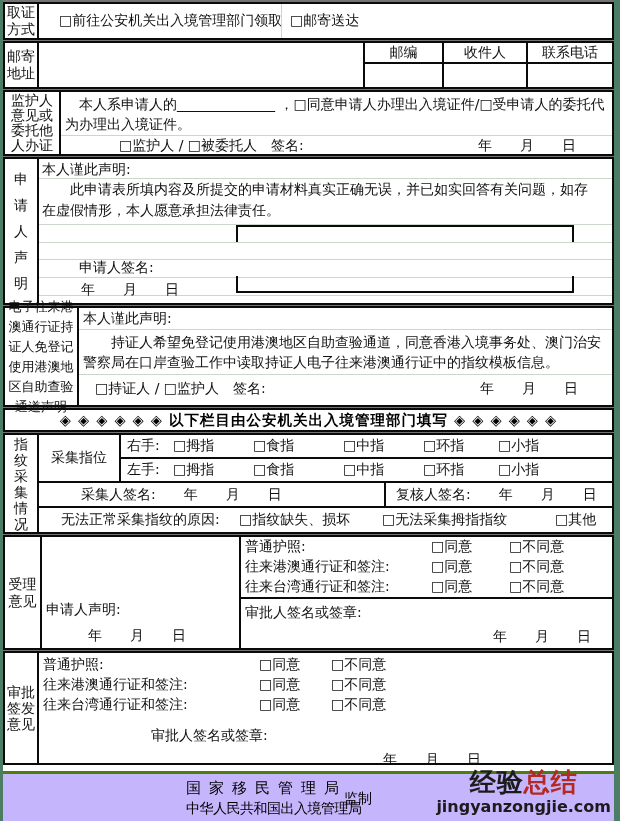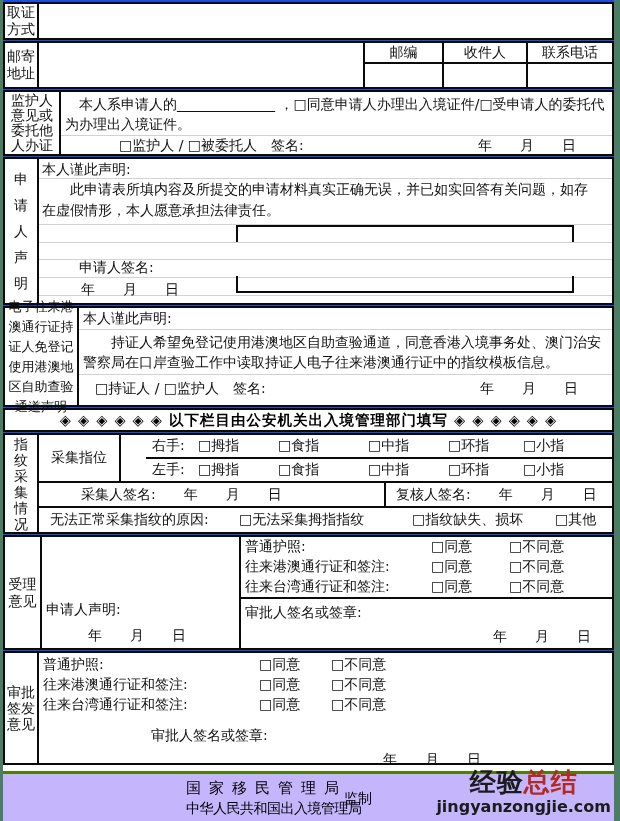--- a/index.html
+++ b/index.html
@@ -1,19 +1,19 @@
 <!DOCTYPE html>
 <html><head>
 <meta charset="utf-8">
 <style>
   * { margin:0; padding:0; box-sizing:border-box; }
   body { font-family:"DejaVu Sans","Liberation Sans",sans-serif; background:#fff; }
   .page { width:620px; height:821px; background:#fff; position:relative;
           border-left:3px solid #4d7c64; border-right:6px solid #4d7c64; overflow:hidden; }
-  .form { padding:2px 0 0 0; background:#1d4ed8; }
+  .form { padding:2px 0 0 0; background:#737373; }
   .sec { border:2px solid #0a0a0a; background:#fff; display:flex; margin-bottom:1px; width:100%; }
   .lbl { border-right:2px solid #0a0a0a; display:flex; align-items:center; justify-content:center;
          text-align:center; flex:0 0 auto; font-size:14px; color:#111; }
   .lbl span { display:block; word-break:break-all; line-break:anywhere; }
   .content { flex:1 1 auto; position:relative; font-size:14px; color:#111; overflow:hidden; }
   .gridline { position:absolute; left:0; right:0; height:1px; background:#ccd6cc; }
   .cb { cursor:pointer; white-space:nowrap; }
   .datetxt { white-space:nowrap; }
 
   
@@ -68,33 +68,33 @@
   .banner { height:24px; border:2px solid #0a0a0a; background:#fff; margin-bottom:1px;
             display:flex; align-items:center; justify-content:center;
             font-weight:bold; font-size:14.5px; letter-spacing:1px; color:#000; }
 
   
   .s6 { height:101px; }
   .s6 .lbl { width:34px; } .s6 .lbl span { width:15px; line-height:16px; }
   .fp-rows { flex:1; display:flex; flex-direction:column; }
   .fp-top { height:48px; display:flex; border-bottom:2px solid #0a0a0a; }
   .fp-pos { width:82px; border-right:2px solid #0a0a0a; display:flex; align-items:center; justify-content:center; }
-  .fp-hands { flex:1; display:flex; flex-direction:column;margin-left:25px; }
+  .fp-hands { flex:1; display:flex; flex-direction:column; }
   .fp-hand { flex:1; display:flex; align-items:center; }
   .fp-hand.first { border-bottom:2px solid #0a0a0a; }
   .fp-hand .hand { width:52px; padding-left:6px; }
   .fp-hand .f0 { width:80px; } .fp-hand .f1 { width:90px; } .fp-hand .f2 { width:80px; }
   .fp-hand .f3 { width:75px; } .fp-hand .f4 { flex:1; }
   .fp-sig { height:25px; display:flex; border-bottom:2px solid #0a0a0a;padding-left:32px; }
   .fp-sig-left { width:315px; border-right:2px solid #0a0a0a; display:flex; align-items:center; }
   .fp-sig-right { flex:1; display:flex; align-items:center; }
   .fp-sig .siglabel { padding-left:10px; }
   .fp-sig .datetxt { margin-left:28px; }
   .fp-fail { flex:1; display:flex; align-items:center; }
-  .fp-fail .faillabel { padding-left:11px; width:200px; }
+  .fp-fail .faillabel { padding-left:22px; width:200px; }
   .fp-fail .o0 { width:173px; } .fp-fail .o1 { width:143px; } .fp-fail .o2 { flex:1; }
 
   
   .s7 { height:115px; }
   .s7 .lbl { width:37px; } .s7 .lbl span { width:29px; line-height:17px; }
   .acc-left { width:199px; border-right:2px solid #0a0a0a; position:relative; }
   .acc-left .siglabel { position:absolute; left:4px; top:64px; }
   .acc-left .datetxt { position:absolute; left:46px; top:90px; }
   .acc-right { flex:1; display:flex; flex-direction:column; }
   .agree-row { height:20px; display:flex; align-items:center; }
@@ -125,20 +125,24 @@
 </style>
 </head>
 <body>
 
 <div class="page">
   <div class="form">
 
     <div class="sec s1">
       <div class="lbl" style="width:34px">
         <span style="width:29px;line-height:17px">取证方式</span>
+      </div>
+      <div class="content">
+        <span class="cb opt-office">□前往公安机关出入境管理部门领取</span>
+        <span class="cb opt-mail">□邮寄送达</span>
       </div>
     </div>
 
     <div class="sec s2">
       <div class="lbl" style="width:34px">
         <span style="width:29px;line-height:17px">邮寄地址</span>
       </div>
       <div class="content">
         <div class="addr"></div>
         <div class="mail-table">
@@ -238,22 +242,22 @@
             <span class="siglabel">采集人签名:</span>
             <span class="datetxt">年　　月　　日</span>
           </div>
           <div class="fp-sig-right">
             <span class="siglabel">复核人签名:</span>
             <span class="datetxt">年　　月　　日</span>
           </div>
         </div>
         <div class="fp-fail">
           <span class="faillabel">无法正常采集指纹的原因:</span>
+          <span class="cb o1">□指纹缺失、损坏</span>
           <span class="cb o0">□无法采集拇指指纹</span>
-          <span class="cb o1">□指纹缺失、损坏</span>
           <span class="cb o2">□其他</span>
         </div>
       </div>
     </div>
 
     <div class="sec s7">
       <div class="lbl">
         <span>受理意见</span>
       </div>
       <div class="content" style="display:flex">

